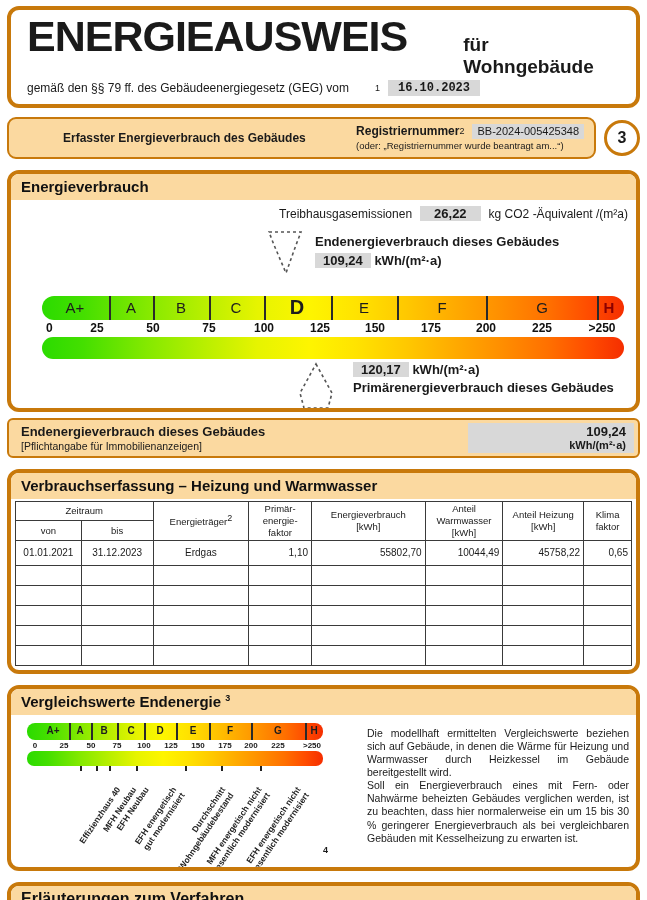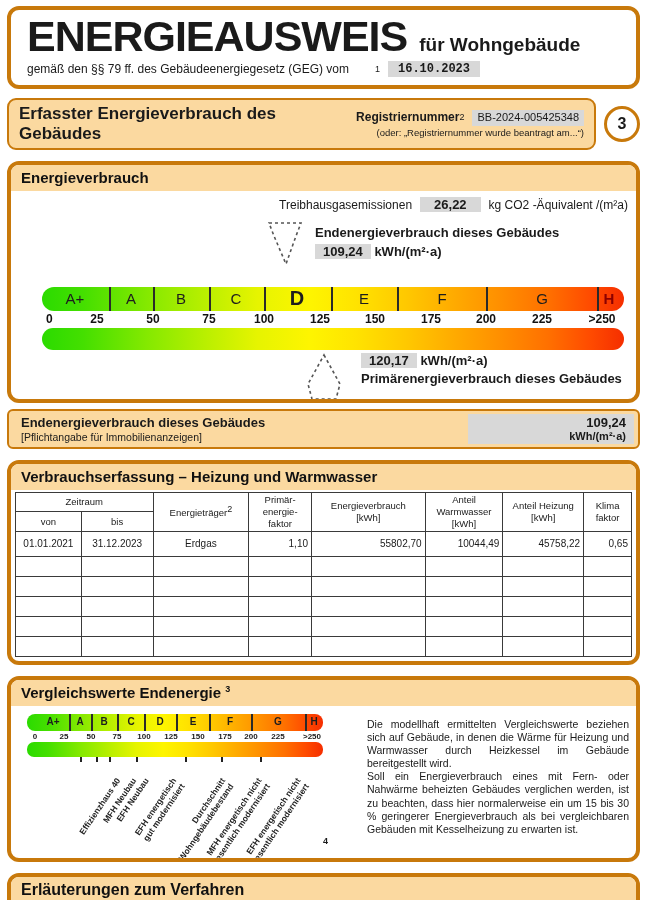--- a/index.html
+++ b/index.html
@@ -6,32 +6,32 @@
   body{width:647px;height:900px;overflow:hidden;font-family:"Liberation Sans",sans-serif;color:#1a1a1a;}
   .page{padding:6px 7px 0 7px;}
   .obox{border:4px solid #C8790B;border-radius:12px;background:#fff;overflow:hidden;}
   .band{background:#FBD9A0;padding:4px 10px;}
   .band-title{font-size:15px;font-weight:bold;color:#111;}
   .graybox{background:#D8D8D8;font-weight:bold;display:inline-block;padding:0 8px;}
   sup{font-size:9px;}
 
   
   .hdr{padding:4px 16px 8px 16px;}
-  .hdr-row{display:flex;align-items:baseline;}
+  .hdr-row{display:flex;align-items:baseline;gap:44px;}
   .hdr-title{font-size:43px;font-weight:bold;letter-spacing:-1px;line-height:1.05;}
   .hdr-sub{font-size:19px;font-weight:bold;margin-left:12px;}
   .law-row{font-size:12px;margin-top:2px;display:flex;align-items:center;}
   .law-row sup{margin:0 8px 0 26px;}
   .date-box{background:#D8D8D8;font-size:12px;font-weight:bold;padding:1px 10px;font-family:Liberation Mono, monospace;}
 
   
   .strip-row{display:flex;align-items:center;margin-top:9px;}
   .strip{flex:1;background:#FBD9A0;border:2px solid #C8790B;border-radius:9px;display:flex;align-items:center;padding:4px 10px;min-height:30px;}
-  .strip-title{font-size:17px;font-weight:bold;flex:1;}
-  .reg-block{font-size:10px;text-align:right;line-height:1.25;}
+  .strip-title{font-size:12px;font-weight:bold;flex:1;margin-left:44px;}
+  .reg-block{font-size:10px;text-align:left;line-height:1.25;}
   .reg-line1{display:flex;align-items:center;}
   .reg-label{font-size:12px;font-weight:bold;}
   .reg-num{background:#D8D8D8;font-size:11px;padding:1px 5px;margin-left:8px;}
   .reg-alt{font-size:9.5px;margin-top:1px;}
   .page-circle{width:30px;height:30px;border:3px solid #C8790B;border-radius:50%;display:flex;align-items:center;justify-content:center;font-size:16px;font-weight:bold;margin-left:8px;background:#fff;}
 
   
   .sec{margin-top:11px;}
   .ev-content{position:relative;height:208px;}
   .ghg-row{display:flex;justify-content:flex-end;align-items:center;gap:8px;padding:6px 8px 0 0;font-size:12px;}
@@ -44,21 +44,21 @@
   .scale{position:absolute;left:31px;top:96px;width:582px;}
   .letter-bar{position:relative;height:24px;border-radius:12px;background:linear-gradient(90deg,#2bdb00 0%,#44df00 7%,#84e900 18%,#b9ef00 28%,#e6f400 37%,#fef500 46%,#ffe300 54%,#ffc700 63%,#ffaa00 71%,#ff8e00 79%,#ff7000 87%,#ff4c00 94%,#f52e00 100%);}
   .div{position:absolute;top:0;width:2px;height:100%;background:#2a2a2a;}
   .cls{position:absolute;top:3px;transform:translateX(-50%);font-size:15px;color:#1d1d1d;}
   .cls-cur{font-size:20px;font-weight:bold;top:0;}
   .cls-h{color:#8B0000;font-weight:bold;}
   .num-row{position:relative;height:17px;}
   .num{position:absolute;top:1px;transform:translateX(-50%);font-size:12px;font-weight:bold;color:#111;}
   .num-first{transform:none;}
   .grad-bar{height:22px;border-radius:11px;background:linear-gradient(90deg,#2bdb00 0%,#44df00 7%,#84e900 18%,#b9ef00 28%,#e6f400 37%,#fef500 46%,#ffe300 54%,#ffc700 63%,#ffaa00 71%,#ff8e00 79%,#ff7000 87%,#ff4c00 94%,#f52e00 100%);}
-  .prim-block{position:absolute;left:8px;top:160px;width:100%;height:48px;}
+  .prim-block{position:absolute;left:0;top:160px;width:100%;height:48px;}
   .arrow-up{position:absolute;left:286px;top:2px;}
   .prim-text{position:absolute;left:342px;top:2px;}
   .prim-l1{font-size:13px;font-weight:bold;}
   .prim-l2{font-size:13px;font-weight:bold;margin-top:3px;}
 
   
   .ee-strip{margin-top:6px;background:#FBD9A0;border:2px solid #C8790B;border-radius:6px;display:flex;align-items:stretch;padding:3px 4px;}
   .ee-left{flex:1;padding:1px 8px;}
   .ee-l1{font-size:13px;font-weight:bold;}
   .ee-l2{font-size:10.5px;margin-top:1px;}

